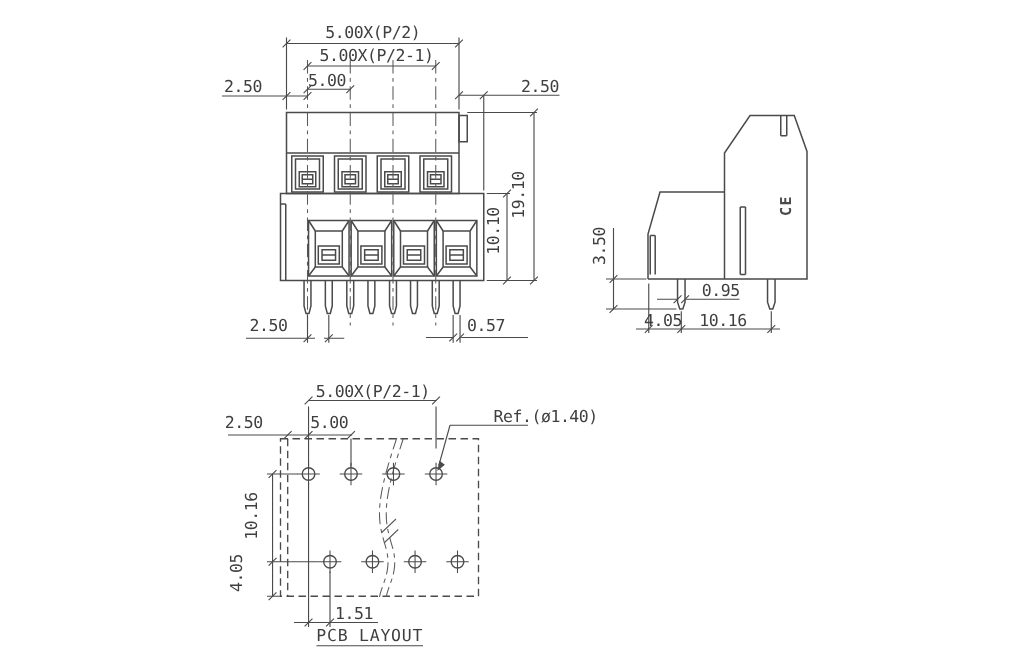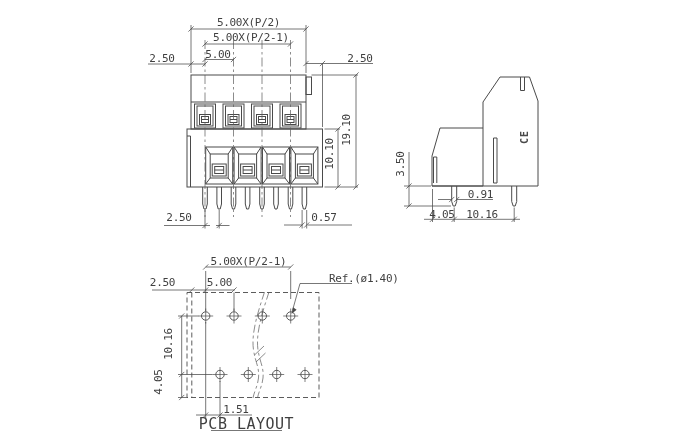--- a/index.html
+++ b/index.html
@@ -12,21 +12,21 @@
     position:absolute;font-size:11px;line-height:11px;color:#3f3f3f;
     white-space:nowrap;transform:translate(-50%,-50%);letter-spacing:-0.3px;
   }
   .dim-label.rot{transform:translate(-50%,-50%) rotate(-90deg);}
   .dim-label.left-anchor{transform:translate(0,-50%);padding-left:29px;}
   .ce-label{
     position:absolute;font-size:10px;line-height:10px;color:#4a4a4a;
     letter-spacing:1px;transform:translate(-50%,-50%) rotate(-90deg);font-weight:bold;
   }
   .caption{
-    position:absolute;font-size:15px;line-height:11px;color:#3f3f3f;
+    position:absolute;font-size:11px;line-height:11px;color:#3f3f3f;
     white-space:nowrap;transform:translate(-50%,-50%);letter-spacing:0.5px;
   }
 </style>
 </head>
 <body>
 
 <div id="stage">
 
   <svg width="680" height="440" viewBox="0 0 680 440">
 
@@ -226,21 +226,21 @@
   <div class="dim-label" style="left:251px;top:37px">5.00X(P/2-1)</div>
   <div class="dim-label" style="left:218px;top:53.5px">5.00</div>
   <div class="dim-label" style="left:162px;top:58px">2.50</div>
   <div class="dim-label" style="left:360px;top:57.5px">2.50</div>
   <div class="dim-label rot" style="left:345.5px;top:130px">19.10</div>
   <div class="dim-label rot" style="left:329px;top:154px">10.10</div>
   <div class="dim-label" style="left:179px;top:217px">2.50</div>
   <div class="dim-label" style="left:324px;top:217px">0.57</div>
 
   <div class="dim-label rot" style="left:399.5px;top:164px">3.50</div>
-  <div class="dim-label" style="left:480.5px;top:194px">0.91</div>
+  <div class="dim-label" style="left:480.5px;top:194px">0.95</div>
   <div class="dim-label" style="left:442px;top:214px">4.05</div>
   <div class="dim-label" style="left:482px;top:214px">10.16</div>
   <div class="ce-label" style="left:524.5px;top:136.5px">CE</div>
 
   <div class="dim-label" style="left:248.5px;top:261px">5.00X(P/2-1)</div>
   <div class="dim-label" style="left:162.5px;top:281.5px">2.50</div>
   <div class="dim-label" style="left:219.5px;top:281.5px">5.00</div>
   <div class="dim-label left-anchor" style="left:300px;top:277.5px">Ref.(ø1.40)</div>
   <div class="dim-label rot" style="left:168px;top:344px">10.16</div>
   <div class="dim-label rot" style="left:158px;top:381.5px">4.05</div>

